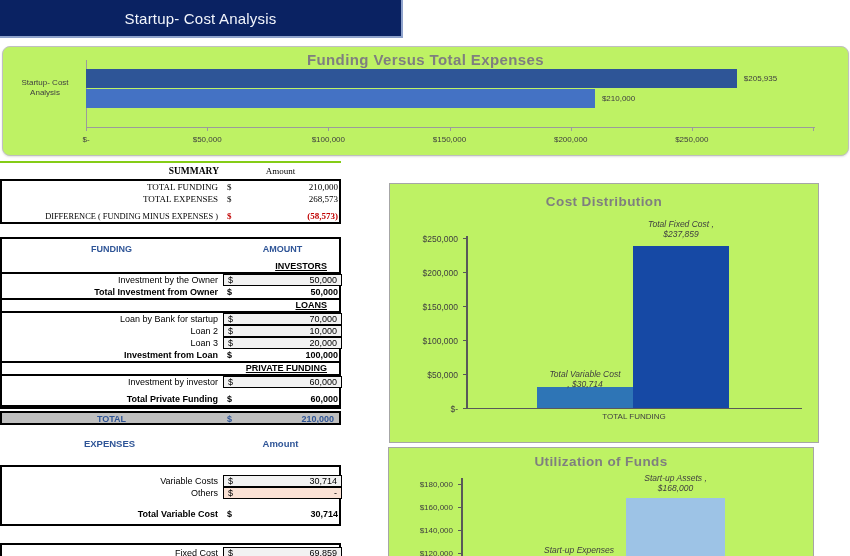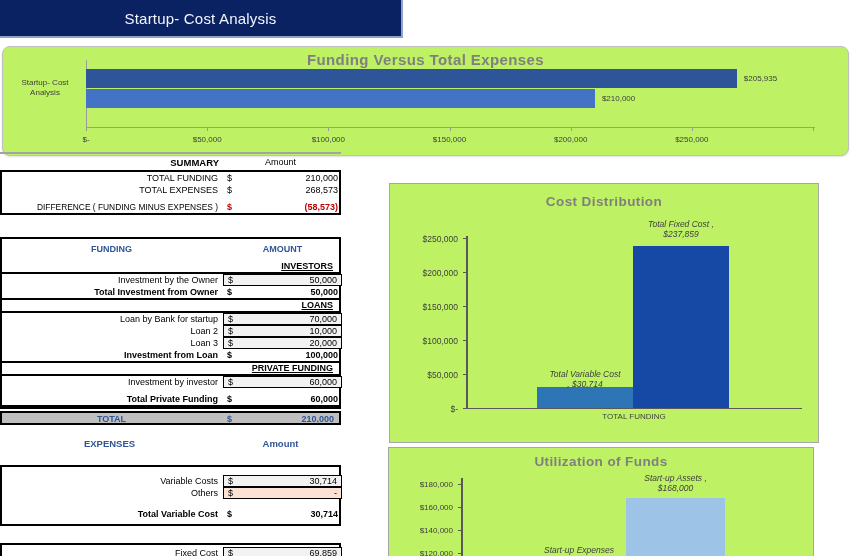--- a/index.html
+++ b/index.html
@@ -48,21 +48,21 @@
   .t-row.total .t-label,.t-row.total .t-val{font-weight:bold;}
   .t-val{
     position:absolute;left:221px;width:119px;height:100%;box-sizing:border-box;
     display:flex;align-items:center;
   }
   .t-val.cell{border:1px solid #000;margin-top:-1px;}
   .t-val .dollar{padding-left:4px;}
   .t-val .amount{flex:1;text-align:right;padding-right:4px;}
   .shade-gray{background:#F2F2F2;}
   .shade-orange{background:#FBE2D5;}
-  .t-sub{height:11px;text-align:right;padding-right:6px;}
+  .t-sub{height:11px;text-align:right;padding-right:12px;}
   .t-sub span{font-weight:bold;text-decoration:underline;}
   .neg .dollar,.neg .amount{color:#C00000;font-weight:bold;}
   .spacer{width:100%;}
   .blue{color:#2F5597;font-weight:bold;}
   .total-band{
     position:absolute;left:0;top:411px;width:341px;height:14px;background:#BFBFBF;
     border:2px solid #000;box-sizing:border-box;font-size:9px;
   }
   .total-band .t-label{position:absolute;left:0;width:219px;text-align:center;top:1px;}
   .total-band .dollar{position:absolute;left:225px;top:1px;}
@@ -98,21 +98,21 @@
       <div class="tick-label" style="left: 658.833px; top: 88px; width: 60px; text-align: center;">$250,000</div>
       <div class="axis-line" style="left: 810px; top: 80px; width: 1px; height: 4px;"></div>
       <div class="tick-label" style="left: 828px; top: 88px; width: 60px; text-align: right;">$300,000</div>
       <div class="cat-label" style="left: 4px; top: 31px; width: 76px;">
         <div>Startup- Cost</div>
         <div>Analysis</div>
       </div>
     </div>
 </div>
 
-<div class="tbl" style="top:152px;border-top:2px solid #a3a3a3;">
+<div class="tbl" style="top:161px;border-top:2px solid #84cc16;font-family:Liberation Serif, serif;">
   <div class="t-head" style="height:16px;">
     <span class="h-label" style="left:0;width:219px;text-align:right;font-weight:bold;font-size:9.5px;">SUMMARY</span>
     <span class="h-label" style="left:221px;width:119px;text-align:center;">Amount</span>
   </div>
   <div class="t-box" id="summary-rows">
       <div class="t-row">
         <span class="t-label">TOTAL FUNDING</span>
         <div class="t-val">
           <span class="dollar">$</span>
           <span class="amount">210,000</span>

